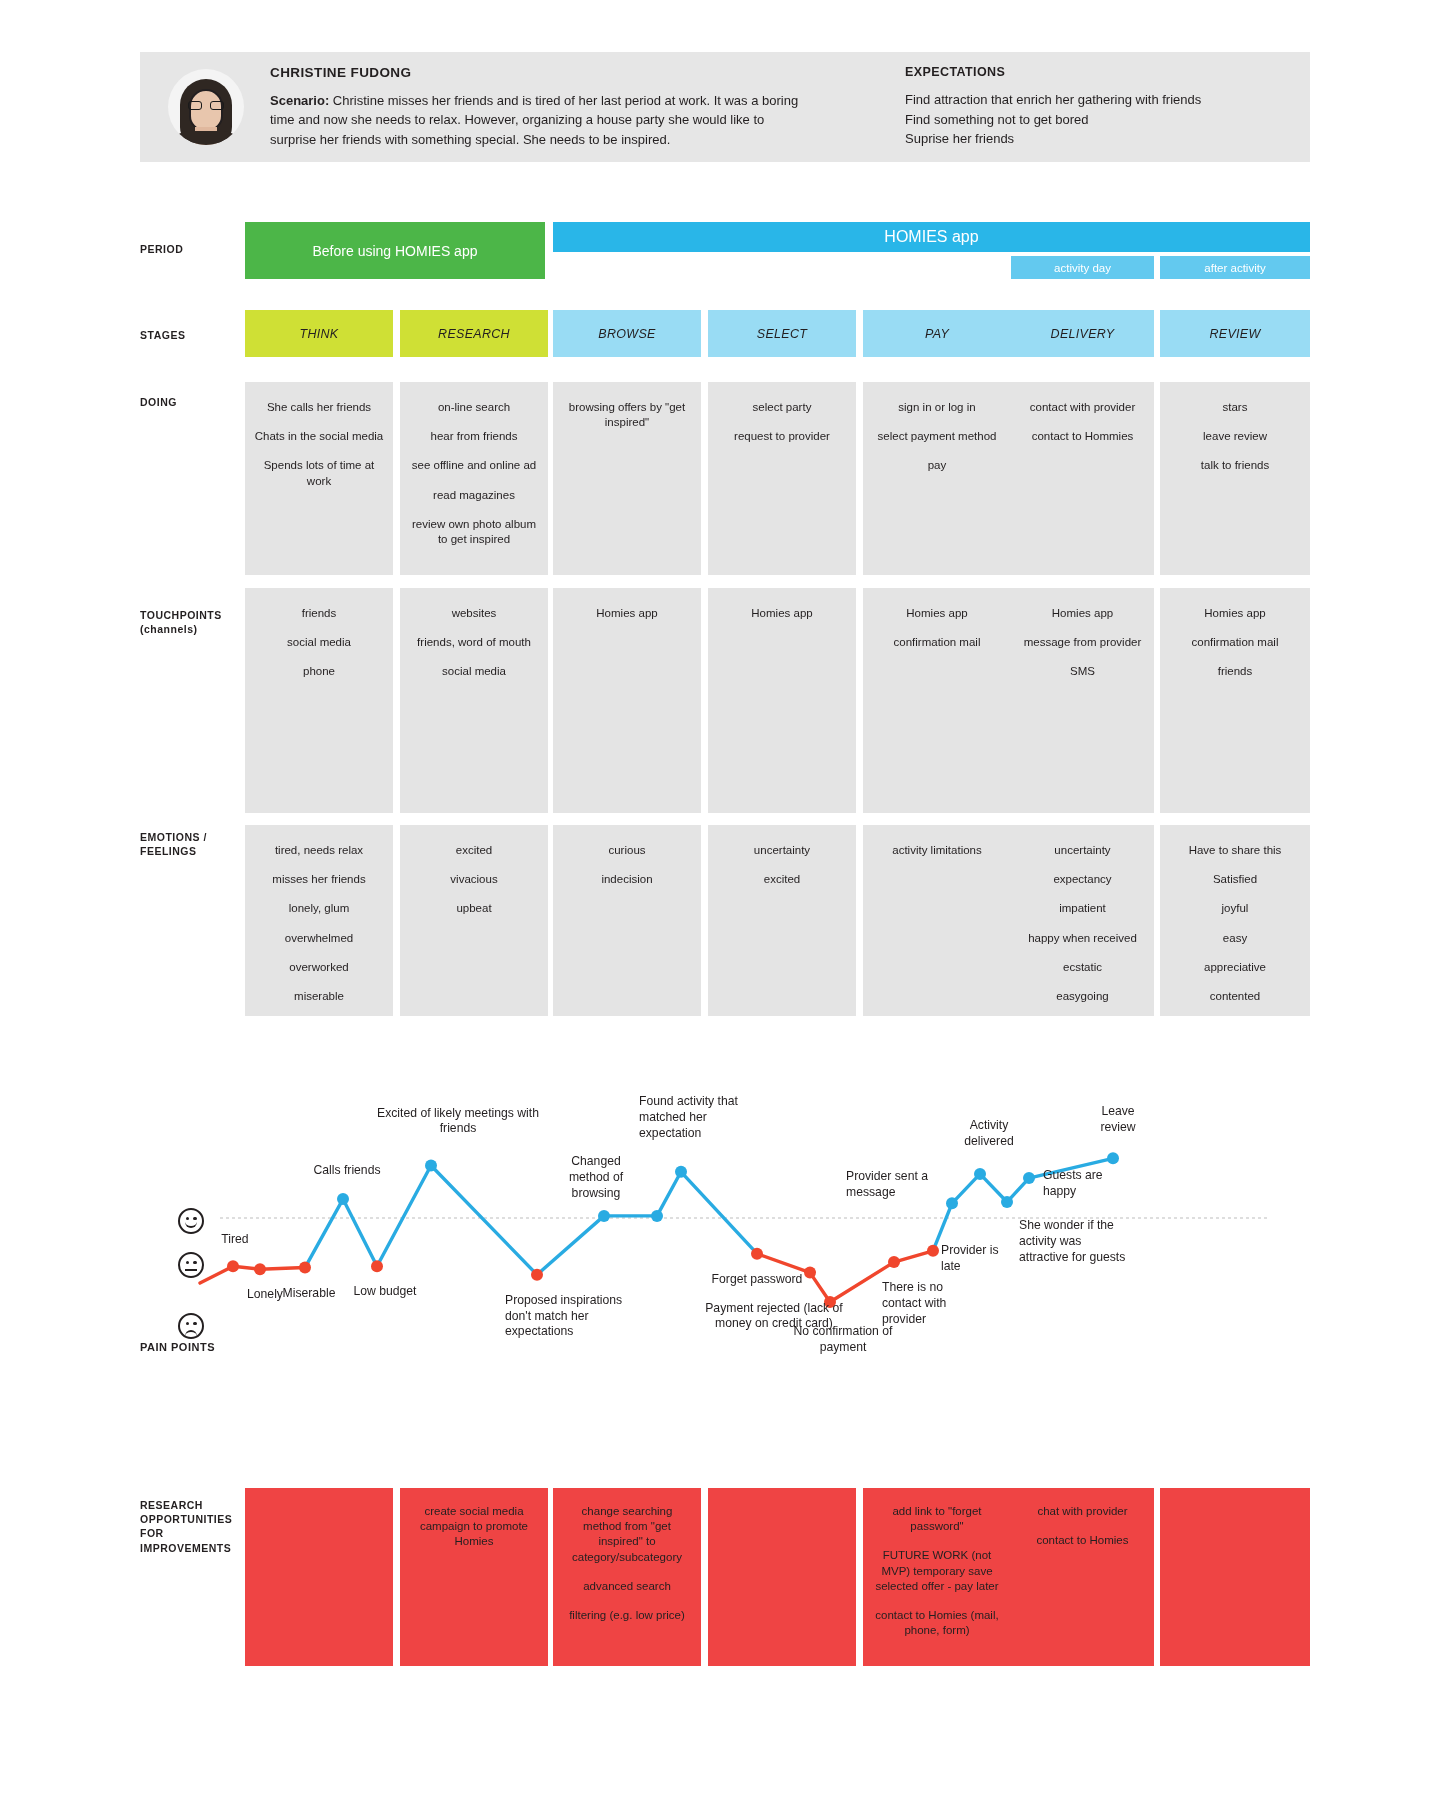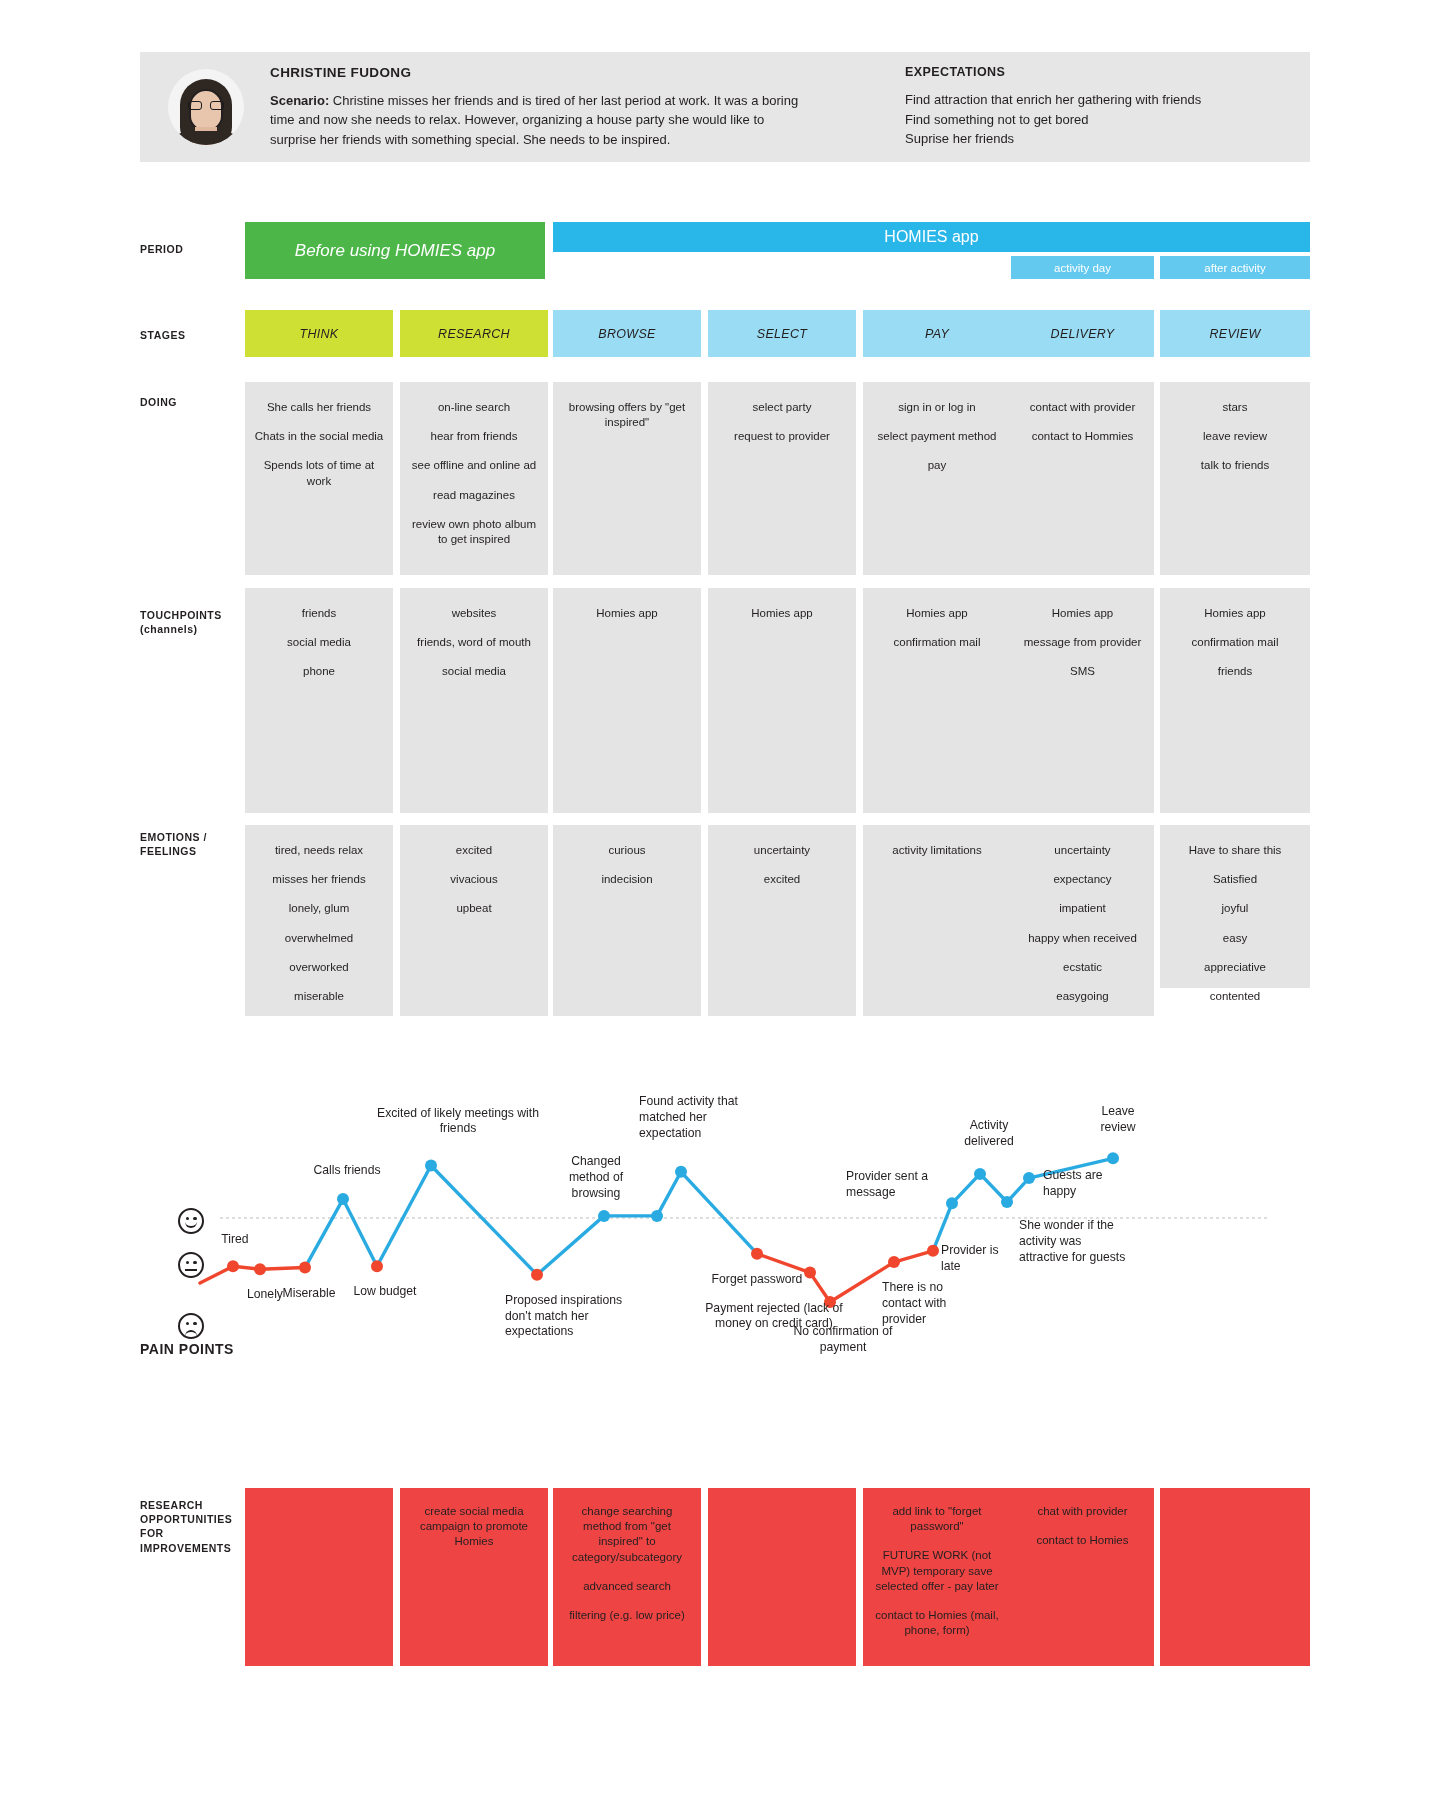--- a/index.html
+++ b/index.html
@@ -72,22 +72,21 @@
     font-size: 10.5px; font-weight: bold; letter-spacing: .5px;
     color: #231f20; line-height: 1.35; width: 90px;
   }
 
   
   .period-before {
     position: absolute; left: 245px; top: 222px;
     width: 300px; height: 57px;
     background: #4cb648; color: #fff;
     display: flex; align-items: center; justify-content: center;
-    font-size: 17px;
-    font-style: italic;
+    font-size: 14px;
   }
   .period-app {
     position: absolute; left: 553px; top: 222px;
     width: 757px; height: 30px;
     background: #29b6e8; color: #fff;
     display: flex; align-items: center; justify-content: center;
     font-size: 16px;
   }
   .period-sub {
     position: absolute; top: 256px; height: 23px;
@@ -113,21 +112,21 @@
     font-size: 11.5px; line-height: 1.32; color: #231f20;
   }
   .cell p { margin-bottom: 14px; }
   .cell p:last-child { margin-bottom: 0; }
 
   
   .chart-wrap { position: absolute; left: 0; top: 1100px; width: 1440px; height: 330px; }
   .chart-svg { position: absolute; left: 0; top: 0; }
   .pain-label {
     position: absolute; left: 140px; top: 1341px;
-    font-size: 14px; font-weight: bold; letter-spacing: .5px; color: #231f20;
+    font-size: 11px; font-weight: bold; letter-spacing: .5px; color: #231f20;
   }
   .face {
     position: absolute; width: 26px; height: 26px;
     border: 2px solid #231f20; border-radius: 50%;
   }
   .face .eye {
     position: absolute; top: 7px; width: 3.4px; height: 3.4px;
     background: #231f20; border-radius: 50%;
   }
   .face .eye.l { left: 5.5px; } .face .eye.r { right: 5.5px; }
@@ -304,21 +303,21 @@
         <p>activity limitations</p>
       </div>
       <div class="cell" style="left: 1011px; top: 825px; width: 143px; height: 191px;">
         <p>uncertainty</p>
         <p>expectancy</p>
         <p>impatient</p>
         <p>happy when received</p>
         <p>ecstatic</p>
         <p>easygoing</p>
       </div>
-      <div class="cell" style="left: 1160px; top: 825px; width: 150px; height: 163px;">
+      <div class="cell" style="left: 1160px; top: 825px; width: 150px; height: 191px;">
         <p>Have to share this</p>
         <p>Satisfied</p>
         <p>joyful</p>
         <p>easy</p>
         <p>appreciative</p>
         <p>contented</p>
       </div>
       <div class="imp-cell" style="left: 245px; top: 1488px; width: 148px; height: 178px;"></div>
       <div class="imp-cell" style="left: 400px; top: 1488px; width: 148px; height: 178px;">
         <p>create social media campaign to promote Homies</p>

